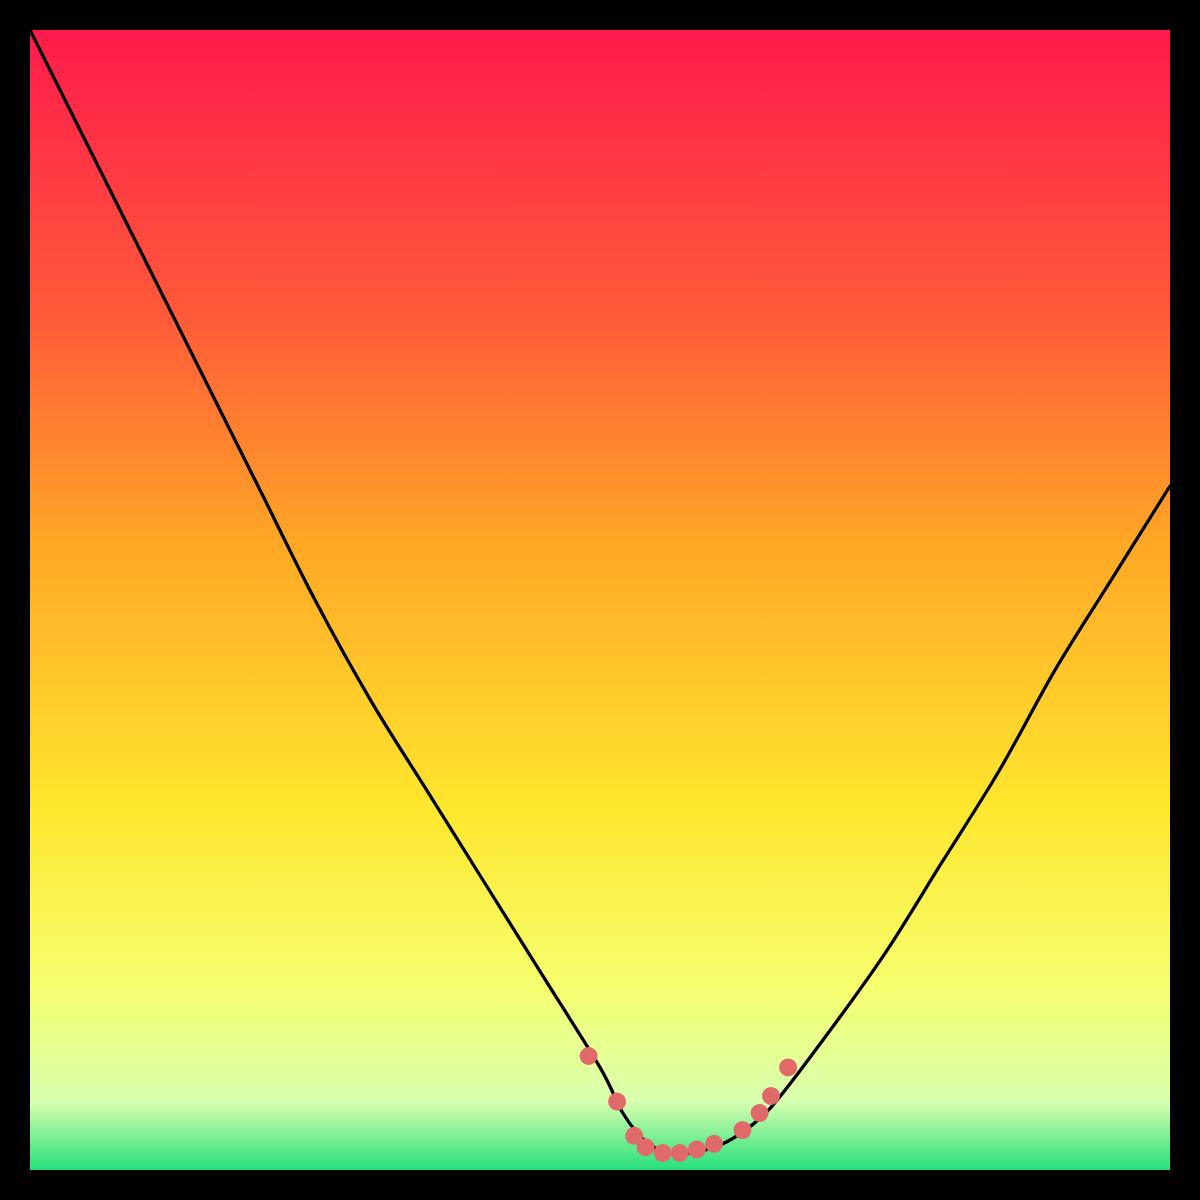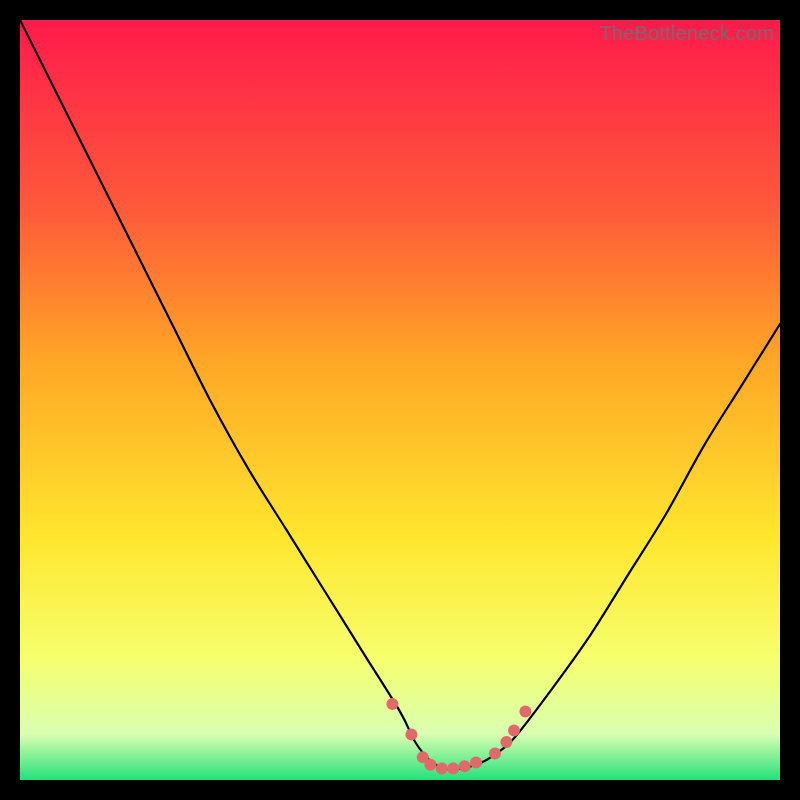--- a/index.html
+++ b/index.html
@@ -63,14 +63,13 @@
         <circle cx="421.80" cy="748.60" r="6" fill="#e06a6a"></circle>
         <circle cx="433.20" cy="748.60" r="6" fill="#e06a6a"></circle>
         <circle cx="444.60" cy="746.32" r="6" fill="#e06a6a"></circle>
         <circle cx="456.00" cy="742.52" r="6" fill="#e06a6a"></circle>
         <circle cx="475.00" cy="733.40" r="6" fill="#e06a6a"></circle>
         <circle cx="486.40" cy="722.00" r="6" fill="#e06a6a"></circle>
         <circle cx="494.00" cy="710.60" r="6" fill="#e06a6a"></circle>
         <circle cx="505.40" cy="691.60" r="6" fill="#e06a6a"></circle>
       </g>
   </svg>
-  <div class="watermark">TheBottleneck.com</div>
 </div>
 
 </body></html>

